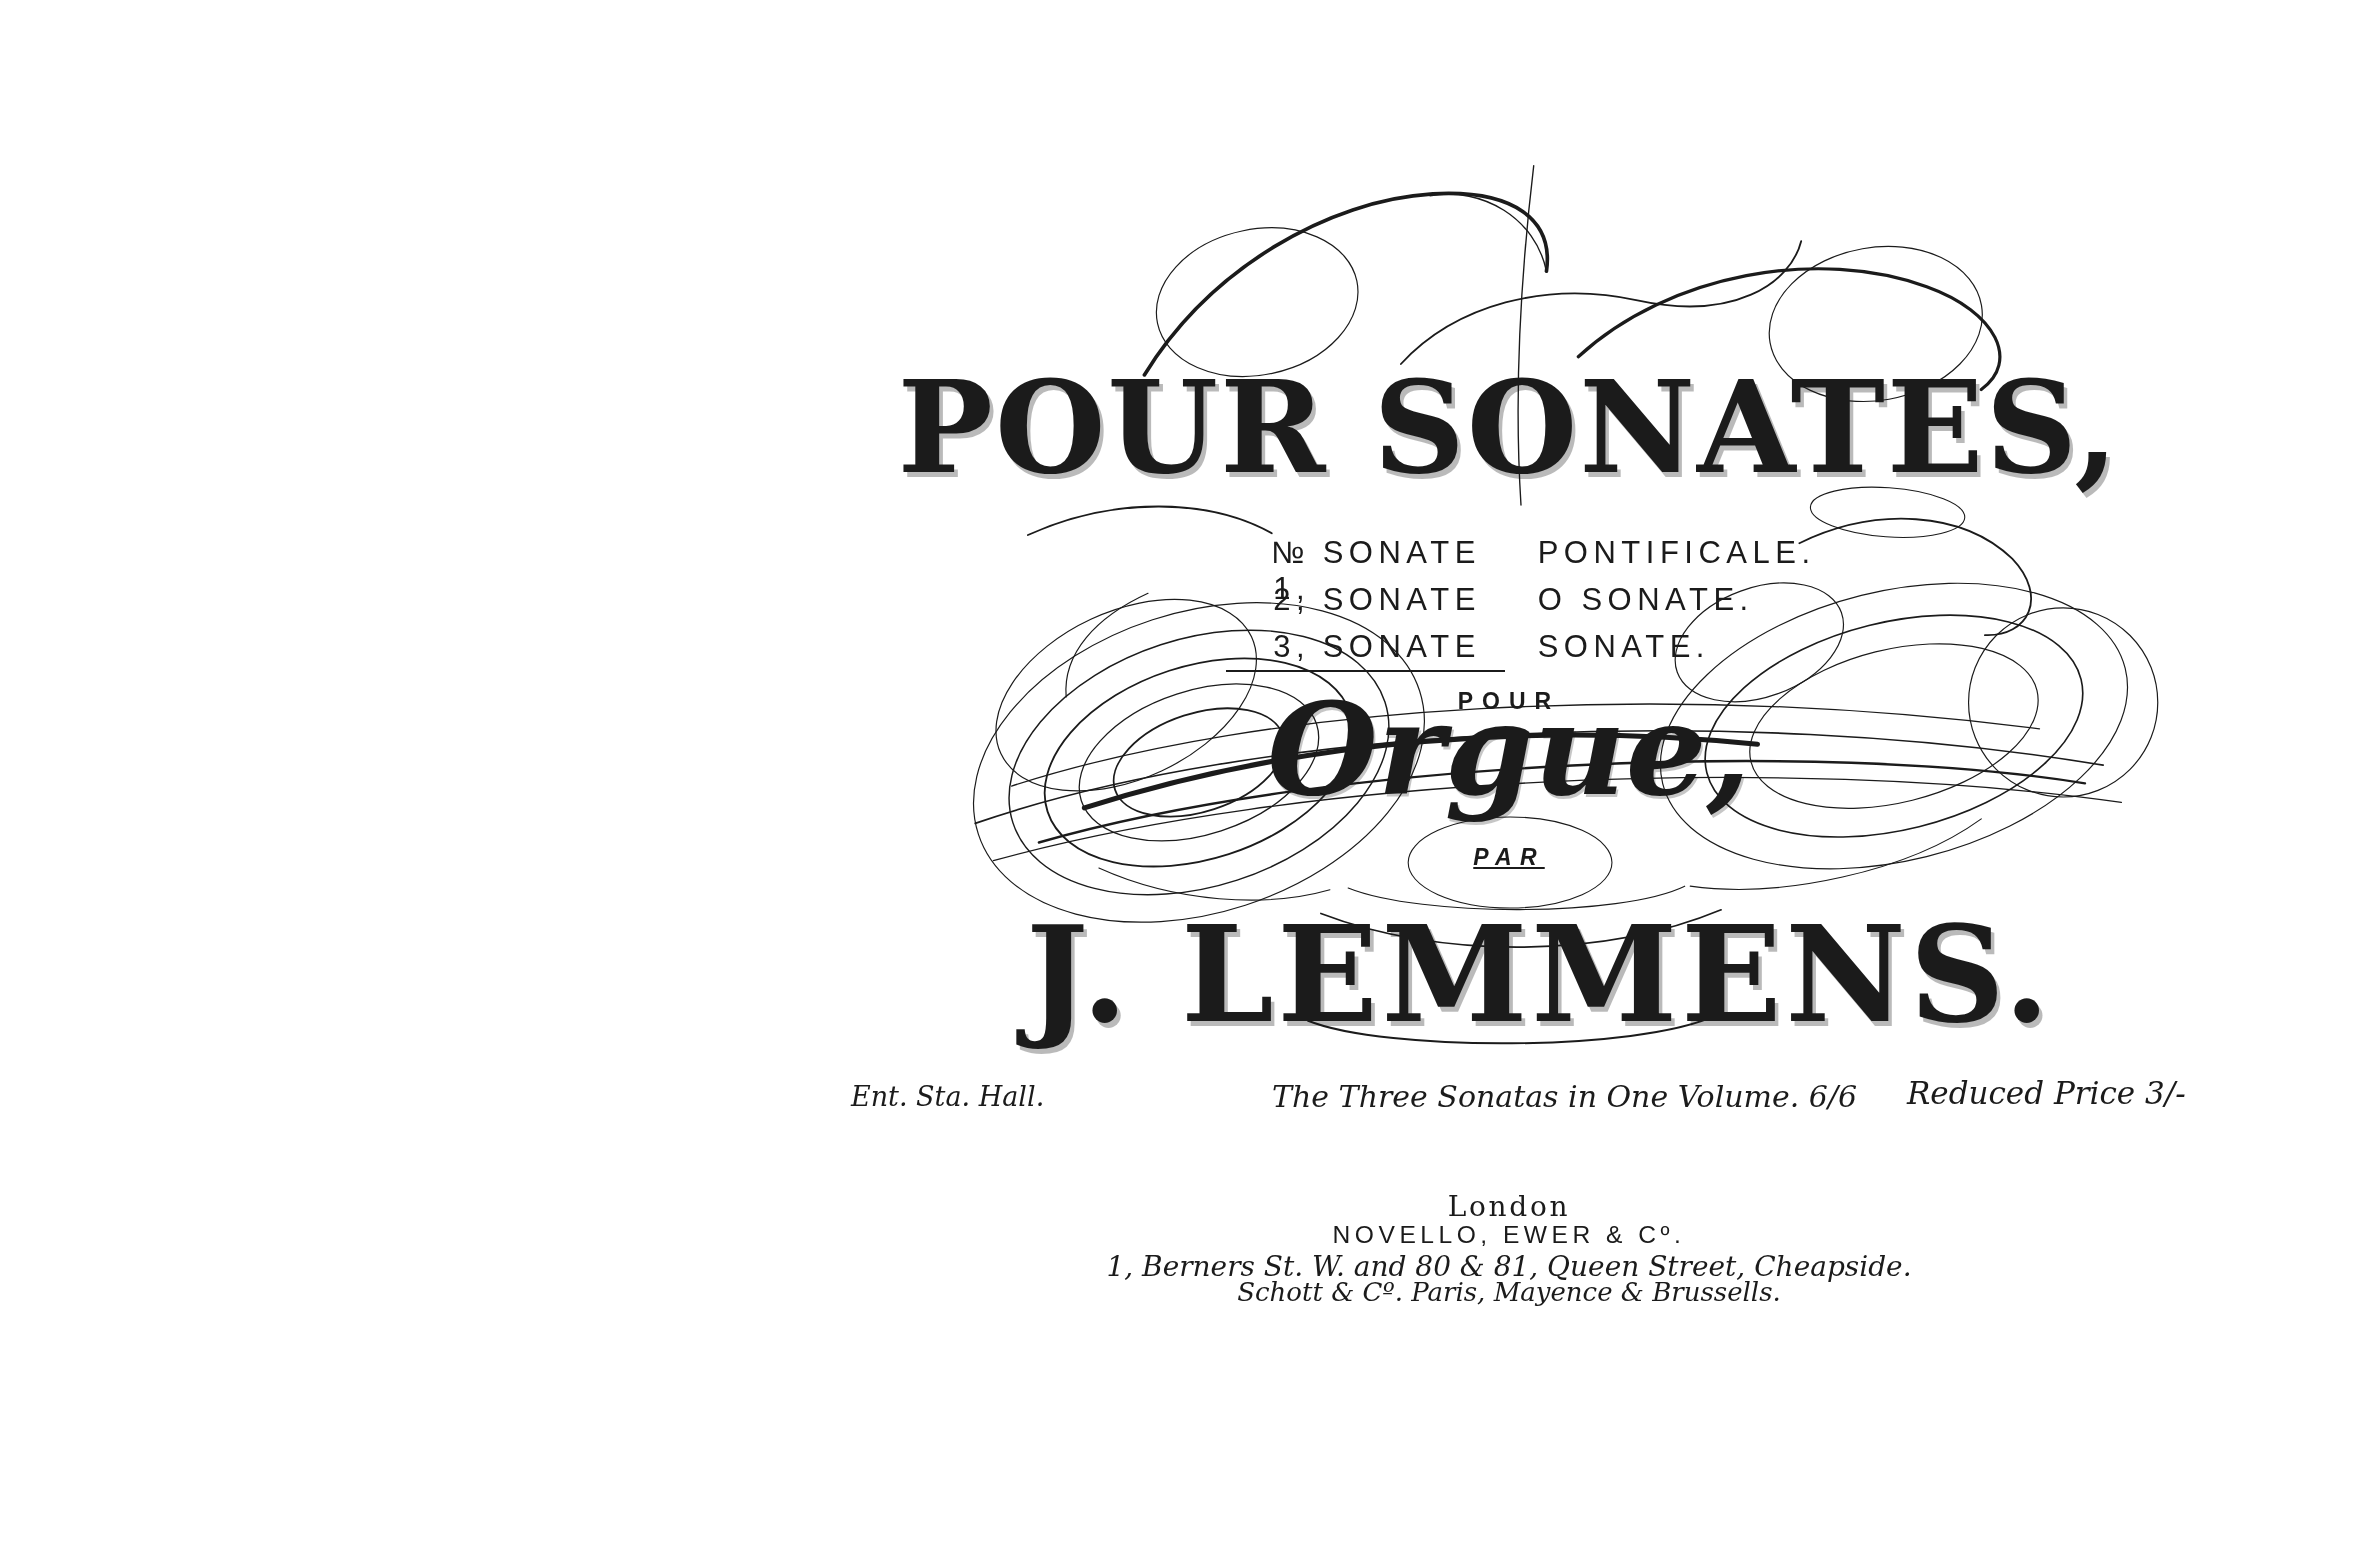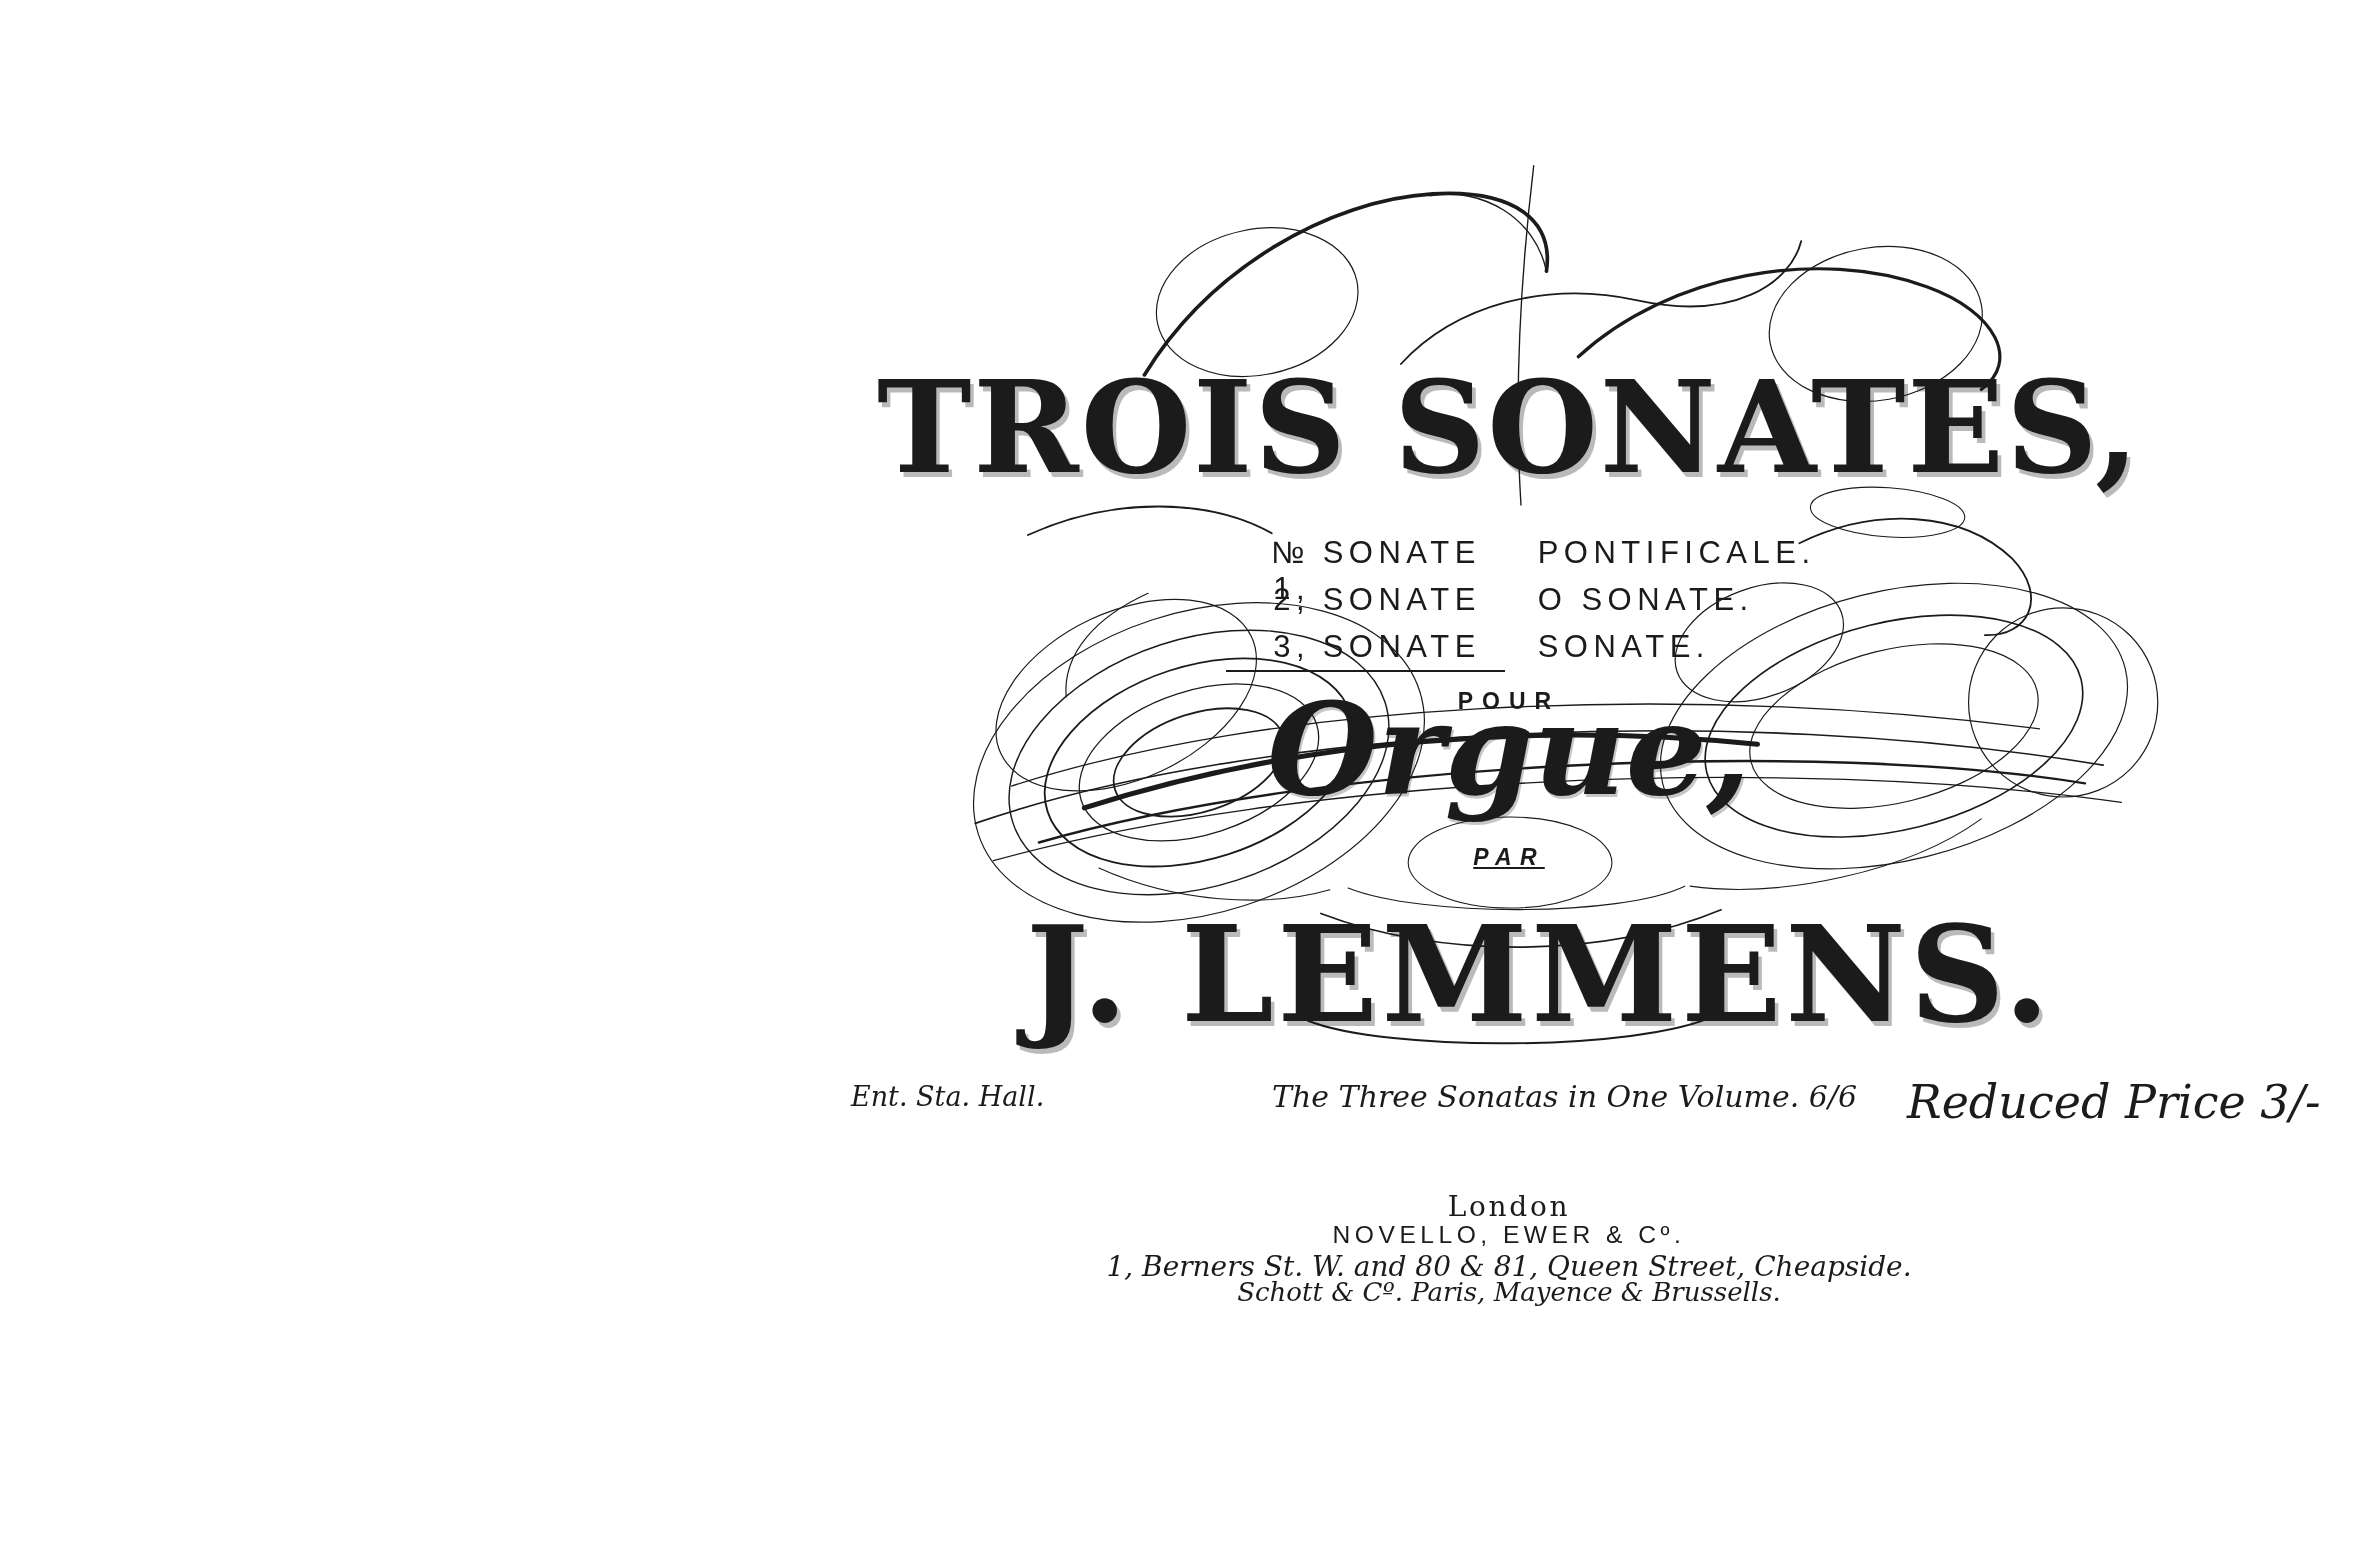--- a/index.html
+++ b/index.html
@@ -56,21 +56,21 @@
     font-size: 23px; letter-spacing: 8.2px; font-style: italic; font-weight: bold; text-decoration: underline;
   }
   .composer {
     top: 897px; left: 1026px; width: 964px; text-align: center;
     font-size: 132px; font-weight: bold; letter-spacing: 3.6px;
     text-shadow: 3.6px 4.5px 0 rgba(27,27,27,0.30);
   }
 
   .entered   { top: 1081px; left: 851px;  font-style: italic; font-size: 27px; }
   .volume    { top: 1079px; left: 1272px; font-style: italic; font-size: 30px; }
-  .price     { top: 1075px; left: 1907px; font-style: italic; font-size: 46px; }
+  .price     { top: 1075px; left: 1907px; font-style: italic; font-size: 31px; }
 
   .pub-city    { top: 1190px; left: 1054px; width: 910px; text-align: center; font-size: 28px; letter-spacing: 2.7px; }
   .pub-name    { top: 1221px; left: 1054px; width: 910px; text-align: center;
                  font-family: "Liberation Sans", sans-serif; font-size: 24.6px; letter-spacing: 4.5px; }
   .pub-address { top: 1239px; left: 1054px; width: 910px; text-align: center;
                  font-style: italic; font-size: 28px; margin-top: 11px; }
   .pub-agents  { top: 1277px; left: 1054px; width: 910px; text-align: center;
                  font-style: italic; font-size: 26px; }
 </style>
 </head>
@@ -114,21 +114,21 @@
 
     <path d="M 1452 1004 C 1582 1054 1762 1054 1892 1000" stroke-width="1.8"></path>
     <ellipse cx="1660" cy="948" rx="112" ry="50" stroke-width="1.2"></ellipse>
     <path d="M 1482 976 C 1562 1008 1782 1008 1852 974" stroke-width="1.2"></path>
     <path d="M 2178 900 C 2098 958 1958 988 1858 974" stroke-width="1.2"></path>
     <path d="M 1208 954 C 1292 992 1392 998 1462 978" stroke-width="1.2"></path>
 
     <path d="M 1438 1122 C 1522 1156 1802 1156 1886 1116" stroke-width="2.2"></path>
   </svg>
 
-  <div class="txt main-title">TROIS SONATES,</div>
+  <div class="txt main-title">POUR SONATES,</div>
 
   <div class="sonata-list">
     <div class="sonata-row">
       <span class="sonata-grp">
         <span class="sonata-num">№ 1,</span>
         <span class="sonata-label">SONATE</span>
       </span>
       <span class="sonata-name">PONTIFICALE.</span>
     </div>
     <div class="sonata-row">

